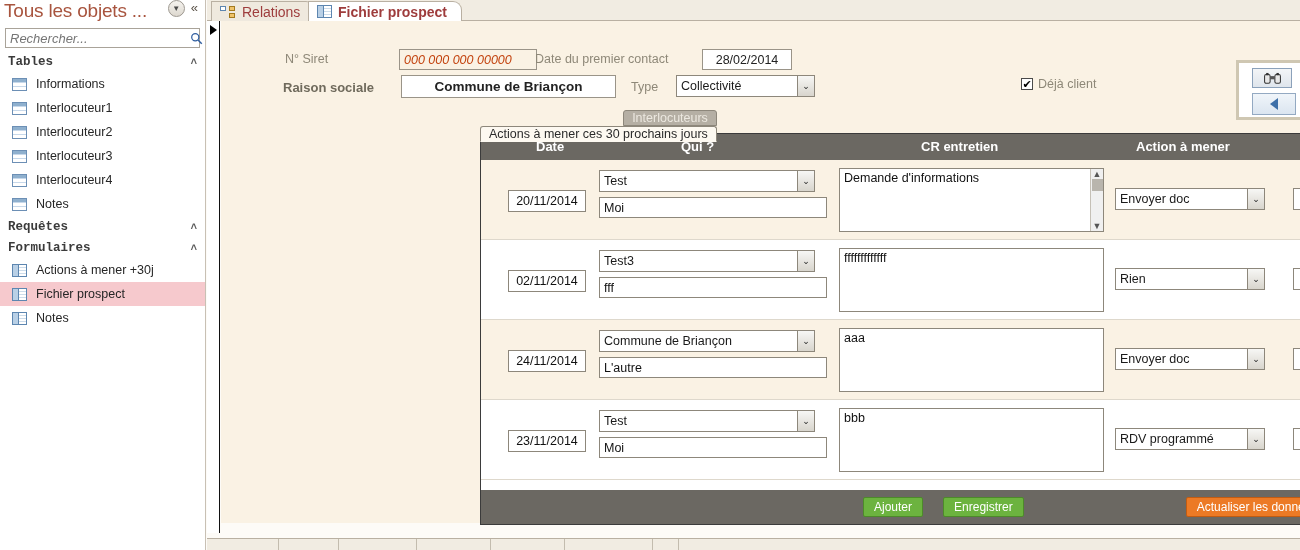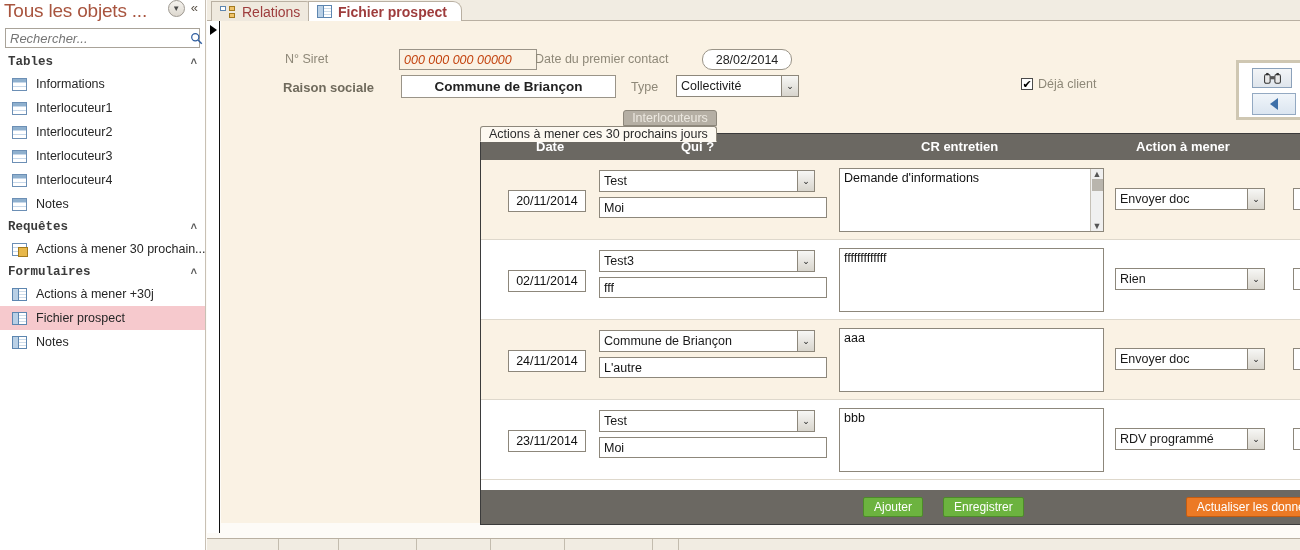--- a/index.html
+++ b/index.html
@@ -306,24 +306,20 @@
           <span class="ico ico-table"></span>
           <span class="lbl">Interlocuteur4</span>
         </div>
         <div class="nav-item">
           <span class="ico ico-table"></span>
           <span class="lbl">Notes</span>
         </div>
         <div class="grp-header">
           <span>Requêtes</span>
           <span class="chev">˄</span>
-        </div>
-        <div class="nav-item">
-          <span class="ico ico-query"></span>
-          <span class="lbl">Actions à mener 30 prochain...</span>
         </div>
         <div class="grp-header">
           <span>Formulaires</span>
           <span class="chev">˄</span>
         </div>
         <div class="nav-item">
           <span class="ico ico-form"></span>
           <span class="lbl">Actions à mener +30j</span>
         </div>
         <div class="nav-item selected">
@@ -357,27 +353,27 @@
     <div id="recsel">
       <div class="tri"></div>
     </div>
 
     <div id="formbody">
 
       <div class="fld-label" style="left:64px; top:31px;">N° Siret</div>
       <div class="txtbox ghost" style="left:178px; top:28px; width:138px;">000 000 000 00000</div>
 
       <div class="fld-label" style="left:314px; top:31px;">Date du premier contact</div>
-      <div class="txtbox center" style="left:481px; top:28px; width:90px;border-radius:10px;">28/02/2014</div>
+      <div class="txtbox center" style="left:481px; top:28px; width:90px;">28/02/2014</div>
 
       <div class="fld-label bold" style="left:62px; top:59px;">Raison sociale</div>
       <div class="txtbox center bold" style="left:180px; top:54px; width:215px; height:23px;">Commune de Briançon</div>
 
       <div class="fld-label" style="left:410px; top:59px;">Type</div>
-      <div class="combobox" style="left:455px; top:54px; width:123px;">
+      <div class="combobox" style="left:455px; top:54px; width:139px;">
         <span class="cbtext">Collectivité</span>
         <span class="cbarrow">⌄</span>
       </div>
 
       <div id="chk-deja">
         <span class="box">✔</span>
         <span>Déjà client</span>
       </div>
 
       <div id="btnpanel">

